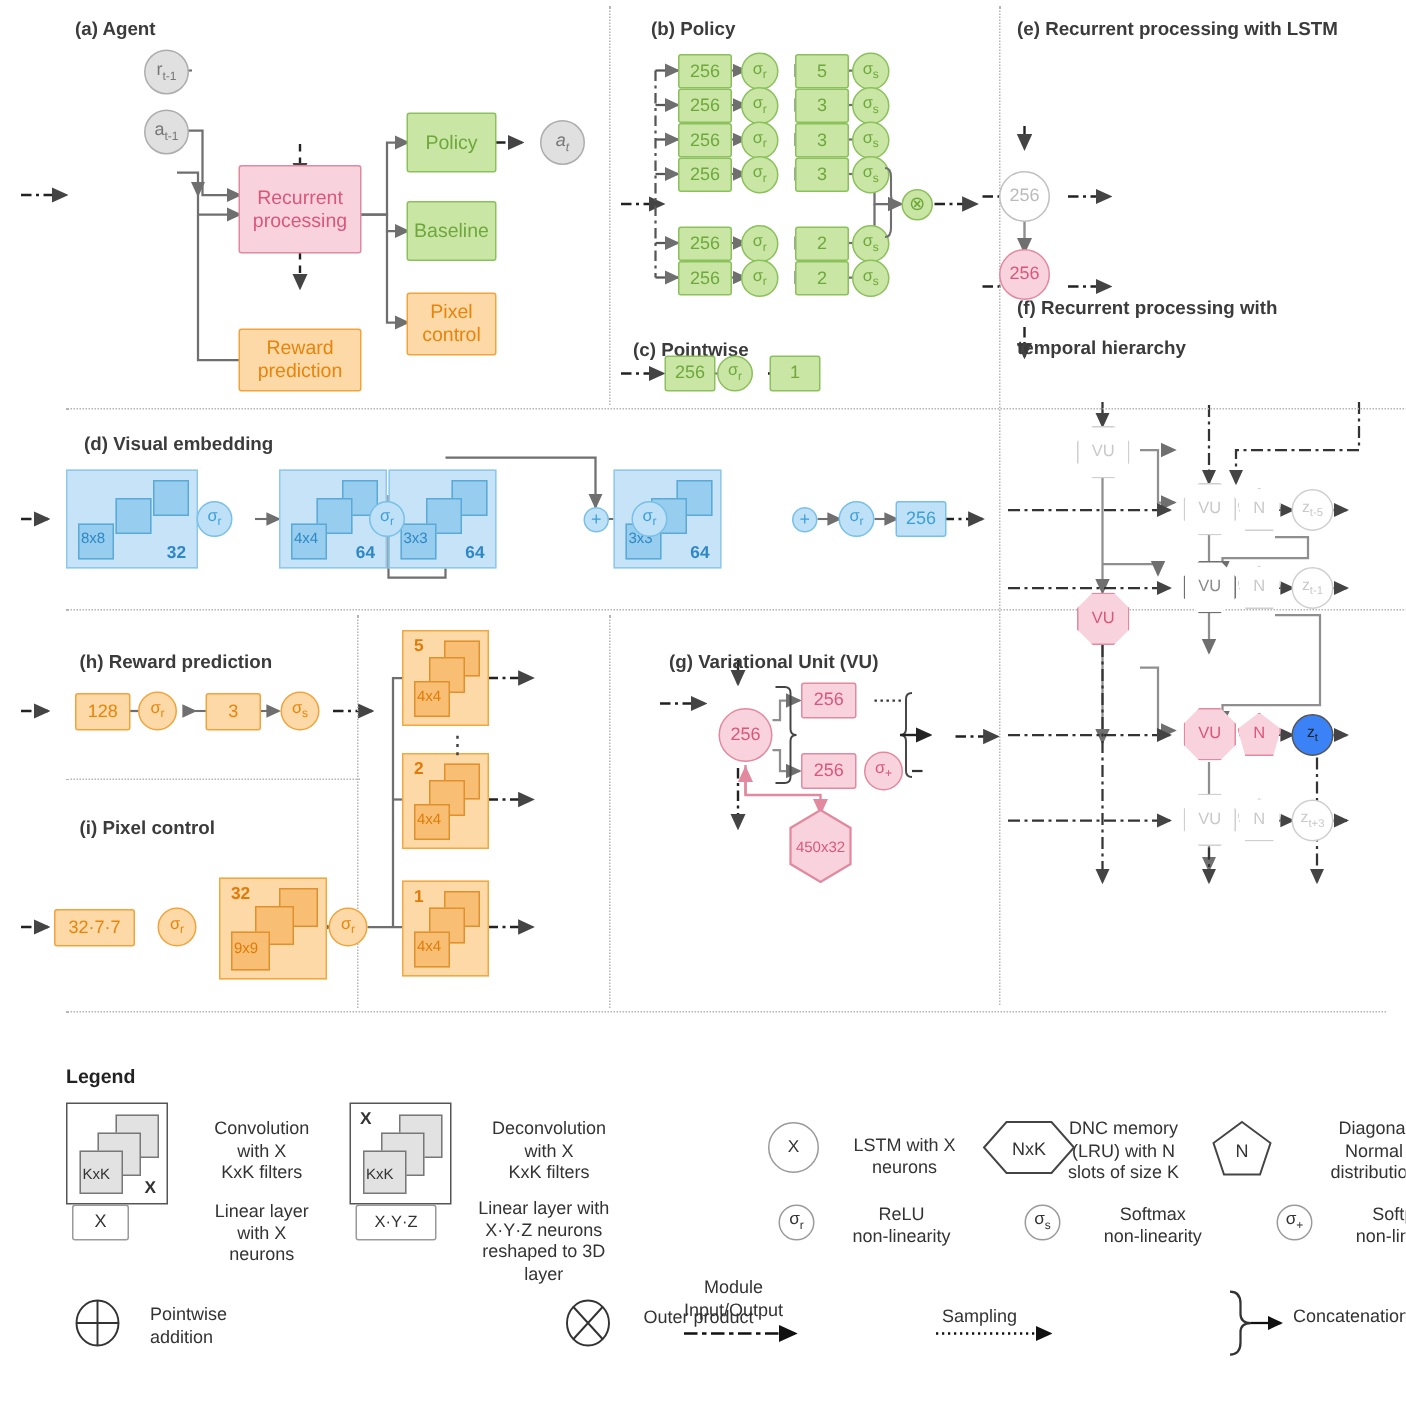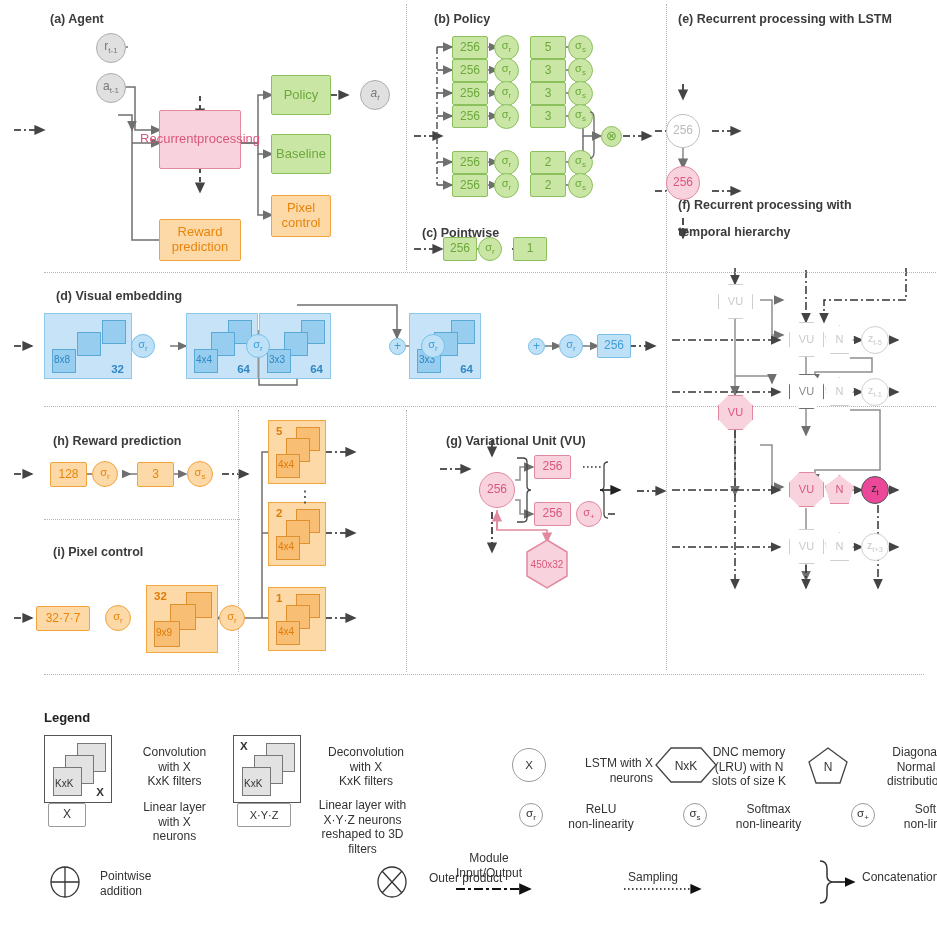--- a/index.html
+++ b/index.html
@@ -255,21 +255,21 @@
 
   <div class="ttl" style="left:50px;top:12px;">(a) Agent</div>
 
   <div class="node grey rnd lbl-md" style="left:96px;top:33px;width:30px;height:30px;">
     <span><span>r</span><sub style="font-size:8px">t-1</sub></span>
   </div>
   <div class="node grey rnd lbl-md" style="left:96px;top:73px;width:30px;height:30px;">
     <span><span>a</span><sub style="font-size:8px">t-1</sub></span>
   </div>
 
-  <div class="node pink op lbl-big" style="left:159px;top:110px;width:82px;height:59px;flex-direction:row;">
+  <div class="node pink op lbl-big" style="left:159px;top:110px;width:82px;height:59px;flex-direction:column;">
     <span>Recurrent</span>
     <span>processing</span>
   </div>
   <div class="node green op lbl-big" style="left:271px;top:75px;width:60px;height:40px;">
     <span>Policy</span>
   </div>
   <div class="node green op lbl-big" style="left:271px;top:134px;width:60px;height:40px;">
     <span>Baseline</span>
   </div>
   <div class="node orange op lbl-big" style="left:271px;top:195px;width:60px;height:42px;flex-direction:column;">
@@ -390,21 +390,21 @@
       </div>
       <div class="node" style="left:825px;top:532px;width:29px;height:29px;font-size:11px;background:#fff;border:1.5px solid #cfcfcf;color:#c9c9c9;clip-path:polygon(50% 0,100% 38%,82% 100%,18% 100%,0 38%);">
         <span>N</span>
       </div>
       <div class="node rnd" style="left:861px;top:326px;width:28px;height:28px;font-size:10.5px;background:#fff;border:1.5px solid #cfcfcf;color:#c9c9c9;">
         <span>z<sub style="font-size:7.5px">t-5</sub></span>
       </div>
       <div class="node rnd" style="left:861px;top:378px;width:28px;height:28px;font-size:10.5px;background:#fff;border:1.5px solid #cfcfcf;color:#c9c9c9;">
         <span>z<sub style="font-size:7.5px">t-1</sub></span>
       </div>
-      <div class="node rnd" style="left:861px;top:476px;width:28px;height:28px;font-size:10.5px;background:#ec4899;border:1.6px solid #555;color:#222;">
+      <div class="node rnd" style="left:861px;top:476px;width:28px;height:28px;font-size:10.5px;background:#3b82f6;border:1.6px solid #555;color:#222;">
         <span>z<sub style="font-size:7.5px">t</sub></span>
       </div>
       <div class="node rnd" style="left:861px;top:533px;width:28px;height:28px;font-size:10.5px;background:#fff;border:1.5px solid #cfcfcf;color:#c9c9c9;">
         <span>z<sub style="font-size:7.5px">t+3</sub></span>
       </div>
     </div>
 
   <div class="ttl" style="left:56px;top:289px;">(d) Visual embedding</div>
   <div id="ve-stacks">
       <div class="stack bl-outer" style="left:44px;top:313px;width:88px;height:66px;">
@@ -565,21 +565,21 @@
         <div class="cnt gy-txt" style="left:6px;top:4px;">X</div>
       </div>
       <div class="lg-txt" style="left:311px;top:745px;width:110px;">
         <div>Deconvolution</div>
         <div>with X</div>
         <div>KxK filters</div>
       </div>
       <div class="node white rnd" style="left:512px;top:748px;width:34px;height:34px;font-size:11.5px;border-width:1.3px;color:#333;">
         <span>X</span>
       </div>
-      <div class="lg-txt" style="left:553px;top:756px;width:100px;text-align:right;">
+      <div class="lg-txt" style="left:553px;top:756px;width:100px;">
         <div>LSTM with X</div>
         <div>neurons</div>
       </div>
       <div class="lg-txt" style="left:701px;top:745px;width:96px;">
         <div>DNC memory</div>
         <div>(LRU) with N</div>
         <div>slots of size K</div>
       </div>
       <div class="lg-txt" style="left:866px;top:745px;width:100px;">
         <div>Diagonal</div>
@@ -590,21 +590,21 @@
       <div class="lg-txt" style="left:122px;top:800px;width:105px;">
         <div>Linear layer</div>
         <div>with X</div>
         <div>neurons</div>
       </div>
       <div class="node white op" style="left:237px;top:803px;width:54px;height:24px;font-size:11px;border-width:1.3px;color:#333;">X·Y·Z</div>
       <div class="lg-txt" style="left:305px;top:798px;width:115px;">
         <div>Linear layer with</div>
         <div>X·Y·Z neurons</div>
         <div>reshaped to 3D</div>
-        <div>filters</div>
+        <div>layer</div>
       </div>
       <div class="node white rnd" style="left:519px;top:803px;width:24px;height:24px;font-size:11.5px;border-width:1.3px;color:#333;">
         <span>σ<sub style="font-size:8px">r</sub></span>
       </div>
       <div class="lg-txt" style="left:551px;top:802px;width:100px;">
         <div>ReLU</div>
         <div>non-linearity</div>
       </div>
       <div class="node white rnd" style="left:683px;top:803px;width:24px;height:24px;font-size:11.5px;border-width:1.3px;color:#333;">
         <span>σ<sub style="font-size:8px">s</sub></span>

